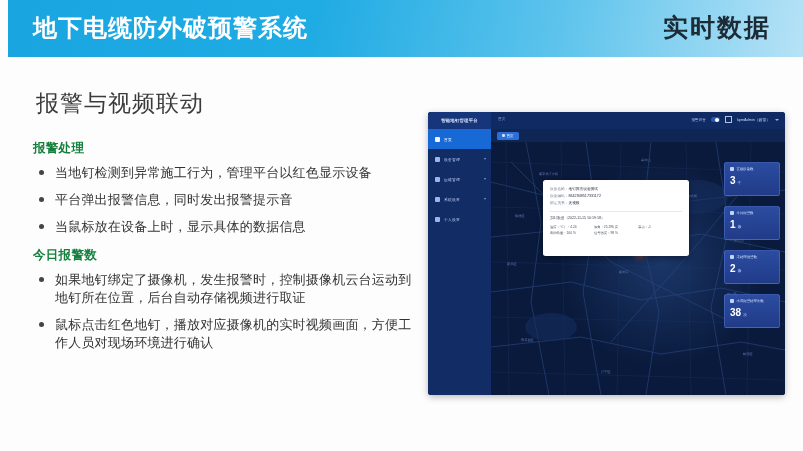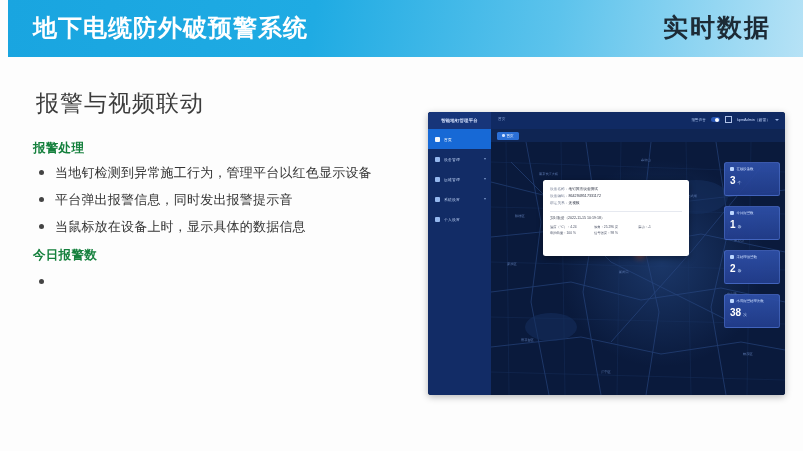--- a/index.html
+++ b/index.html
@@ -179,21 +179,22 @@
 
     <div class="sec-head">报警处理</div>
     <ul class="blist">
       <li><span class="dot"></span><span>当地钉检测到异常施工行为，管理平台以红色显示设备</span></li>
       <li><span class="dot"></span><span>平台弹出报警信息，同时发出报警提示音</span></li>
       <li><span class="dot"></span><span>当鼠标放在设备上时，显示具体的数据信息</span></li>
     </ul>
 
     <div class="sec-head second">今日报警数</div>
     <ul class="blist">
-      <li><span class="dot"></span></li>
+      <li><span class="dot"></span><span>如果地钉绑定了摄像机，发生报警时，控制摄像机云台运动到地钉所在位置，后台自动存储视频进行取证</span></li>
+      <li><span class="dot"></span><span>鼠标点击红色地钉，播放对应摄像机的实时视频画面，方便工作人员对现场环境进行确认</span></li>
     </ul>
 
   </div>
 
   <div class="shot">
 
     <div class="shot-top">
       <div class="shot-logo">智能地钉管理平台</div>
       <div class="crumb">首页</div>
       <div class="top-right">

